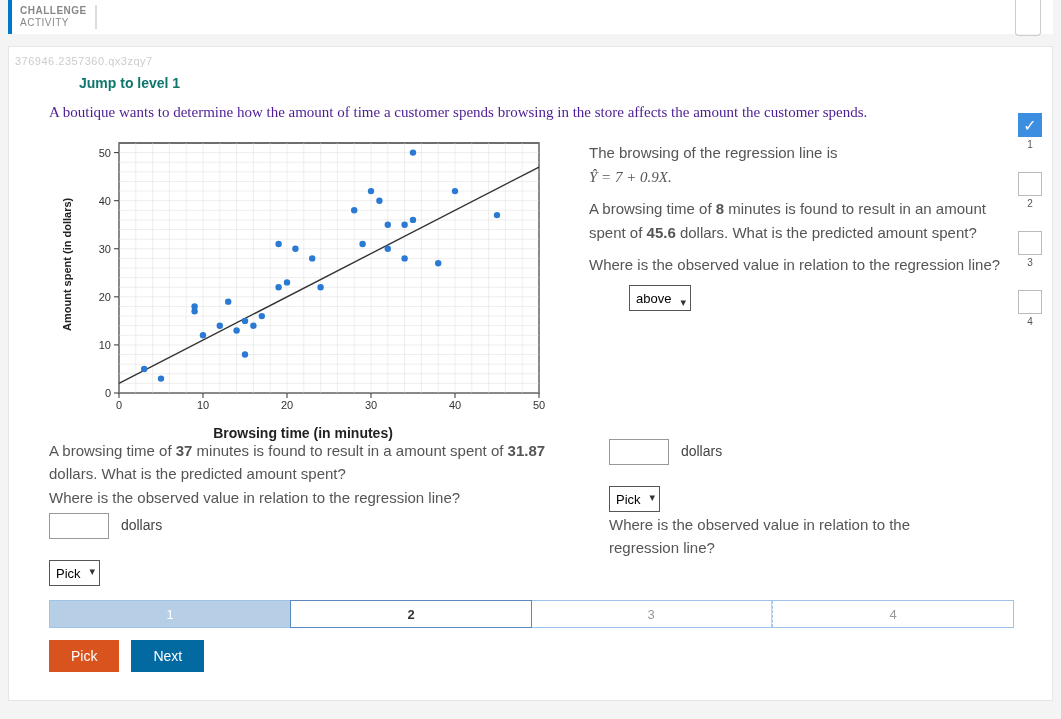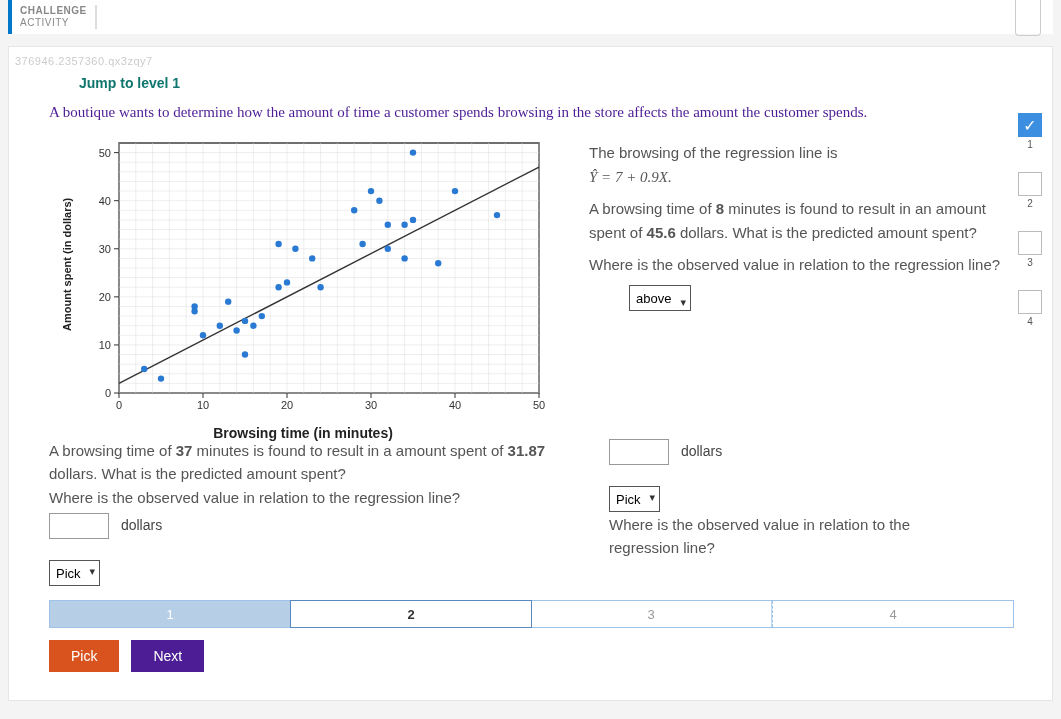--- a/index.html
+++ b/index.html
@@ -42,21 +42,21 @@
   .progress { display:flex; border:1px solid #9ec2e8; height:28px; margin:14px 0 12px;}
   .progress div{flex:1; display:flex; align-items:center; justify-content:center; font-size:13px; color:#999; border-right:1px solid #bcd6ef;}
   .progress div:last-child{border-right:none; border-right:1px dashed #9ec2e8; border-right:none; }
   .progress .p1{background:#b6cfe7; color:#fff;}
   .progress .p2{background:#fff; color:#333; border:1.5px solid #5a8bc0; margin:-1px; z-index:1; font-weight:700;}
   .progress .p4{border-left:1px dashed #9ec2e8;}
 
   .btns { display:flex; gap:12px;}
   .btn{ padding:8px 22px; color:#fff; font-size:14px; cursor:pointer;}
   .btn.orange{ background:#d9531e;}
-  .btn.gray{ background:#4c1d95;}
+  .btn.gray{ background:#0369a1;}
 
   .side-ind { position:absolute; right:10px; top:66px; display:flex; flex-direction:column; gap:22px; align-items:center;}
   .side-ind .sq{ width:24px; height:24px; border:1.5px solid #bbb; background:#fff; position:relative;}
   .side-ind .sq.done{ background:#3c8ee0; border-color:#3c8ee0; color:#fff; display:flex; align-items:center; justify-content:center; font-size:16px;}
   .side-ind .num{ font-size:10px; color:#555; text-align:center; margin-top:2px;}
   .side-ind .item{text-align:center;}
 </style>
 </head>
 <body>
 

